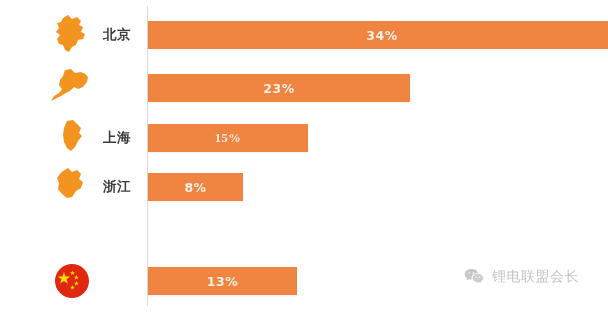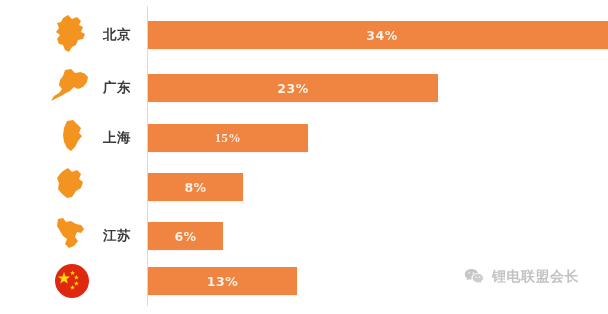--- a/index.html
+++ b/index.html
@@ -100,21 +100,21 @@
     gap: 7px;
     opacity: 0.42;
   }
   .watermark-logo {
     width: 22px;
     height: 22px;
   }
   .watermark-text {
     font-size: 14px;
     color: #6f6f6f;
-    font-weight: 700;
+    font-weight: 400;
     letter-spacing: 0.5px;
     white-space: nowrap;
   }
 </style>
 </head>
 <body>
 
 <div id="chart-root">
 
   <div class="axis-line"></div>
@@ -135,23 +135,22 @@
       </div>
     </div>
 
     <div class="row" style="top:61px;">
       <div class="row-icon">
         <svg viewBox="0 0 54 46" xmlns="http://www.w3.org/2000/svg">
           <path fill="#f39420" d="M20 5 L26 4 L30 8 L36 7 L41 11 L42 17 L38 22 L33 24 L29 22 L25 26 L21 28 L16 31 L10 34 L6 36 L9 31 L14 28 L17 24 L14 20 L15 15 L18 11 Z"></path>
           <path fill="#f39420" d="M33 9 L39 8 L43 12 L42 17 L37 19 L33 15 Z"></path>
         </svg>
       </div>
-      <div class="row-label">广东</div>
       <div class="bar-track" style="width:262px;">
-        <div class="bar" style="width:290px;">
+        <div class="bar" style="width:262px;">
           <span class="bar-value">23%</span>
         </div>
       </div>
     </div>
 
     <div class="row" style="top:111px;font-family:Liberation Serif, serif;">
       <div class="row-icon">
         <svg viewBox="0 0 54 46" xmlns="http://www.w3.org/2000/svg">
           <path fill="#f39420" d="M22 6 L28 5 L32 9 L36 13 L34 18 L37 21 L33 26 L30 32 L26 36 L22 33 L19 27 L18 20 L19 13 Z"></path>
         </svg>
@@ -163,40 +162,28 @@
         </div>
       </div>
     </div>
 
     <div class="row" style="top:160px;">
       <div class="row-icon">
         <svg viewBox="0 0 54 46" xmlns="http://www.w3.org/2000/svg">
           <path fill="#f39420" d="M18 7 L23 4 L27 8 L32 6 L36 10 L34 15 L38 18 L36 24 L31 27 L27 33 L22 34 L17 30 L13 25 L14 19 L12 14 L15 10 Z"></path>
         </svg>
       </div>
+      <div class="row-label">浙江</div>
       <div class="bar-track" style="width:95px;">
         <div class="bar" style="width:95px;">
           <span class="bar-value">8%</span>
         </div>
       </div>
     </div>
 
-    <div class="row" style="top:209px;">
-      <div class="row-icon">
-        <svg viewBox="0 0 54 46" xmlns="http://www.w3.org/2000/svg">
-          <path fill="#f39420" d="M13 6 L18 5 L21 9 L26 8 L31 11 L36 12 L39 16 L36 20 L32 19 L30 24 L33 28 L29 33 L24 35 L20 31 L22 26 L18 23 L15 18 L12 13 Z"></path>
-        </svg>
-      </div>
-      <div class="row-label">江苏</div>
-      <div class="bar-track" style="width:75px;">
-        <div class="bar" style="width:75px;">
-          <span class="bar-value">6%</span>
-        </div>
-      </div>
-    </div>
 
     <div class="row" style="top:254px;">
       <div class="row-icon">
         <svg viewBox="0 0 54 46" xmlns="http://www.w3.org/2000/svg">
           <circle cx="27" cy="23" r="17" fill="#de2910"></circle>
           <g fill="#ffde00">
             <polygon points="19,14 20.6,18.4 25.2,18.4 21.5,21.2 22.9,25.6 19,22.9 15.1,25.6 16.5,21.2 12.8,18.4 17.4,18.4"></polygon>
             <polygon points="27.5,12.5 28.1,14.3 30,14.3 28.5,15.4 29,17.2 27.5,16.1 26,17.2 26.6,15.4 25,14.3 26.9,14.3"></polygon>
             <polygon points="31.3,17 31.9,18.8 33.8,18.8 32.3,19.9 32.8,21.7 31.3,20.6 29.8,21.7 30.4,19.9 28.8,18.8 30.7,18.8"></polygon>
             <polygon points="31.3,23 31.9,24.8 33.8,24.8 32.3,25.9 32.8,27.7 31.3,26.6 29.8,27.7 30.4,25.9 28.8,24.8 30.7,24.8"></polygon>

